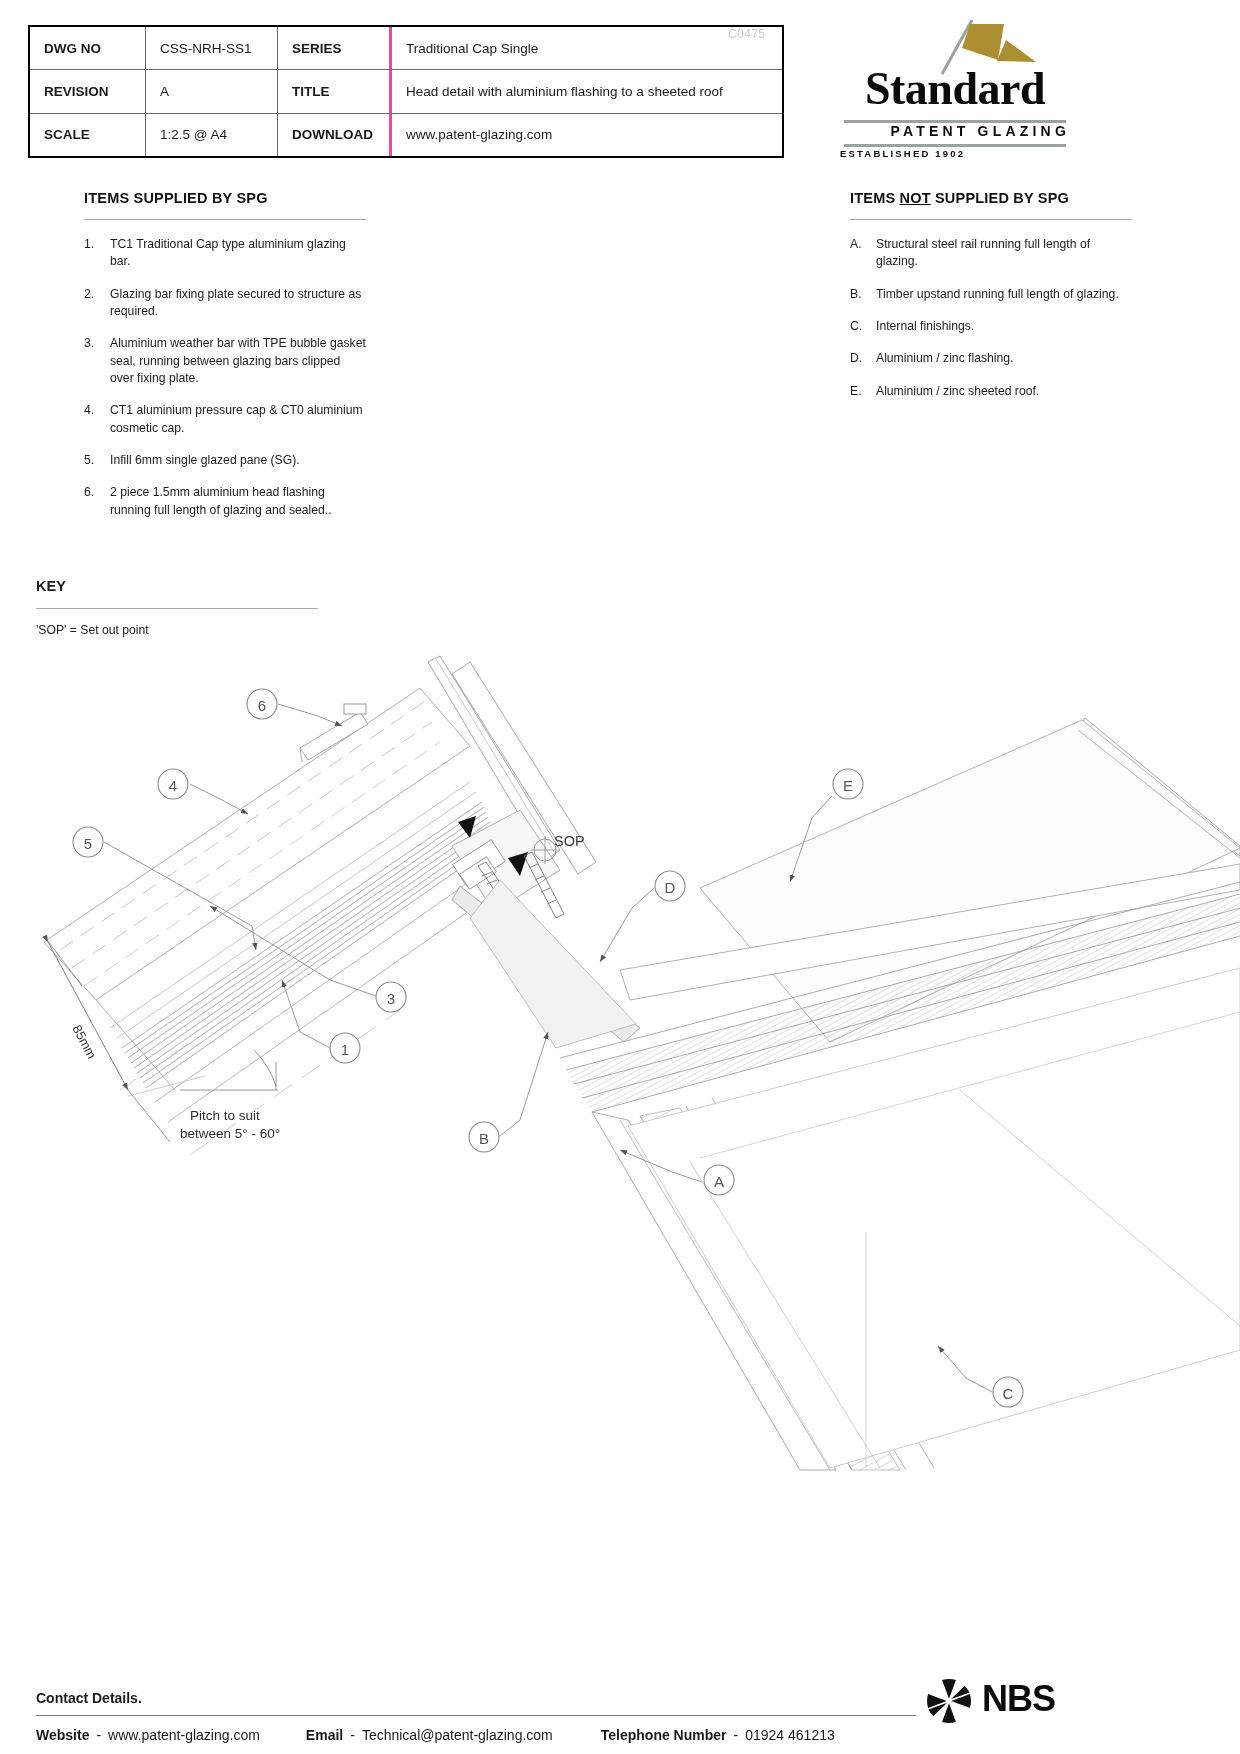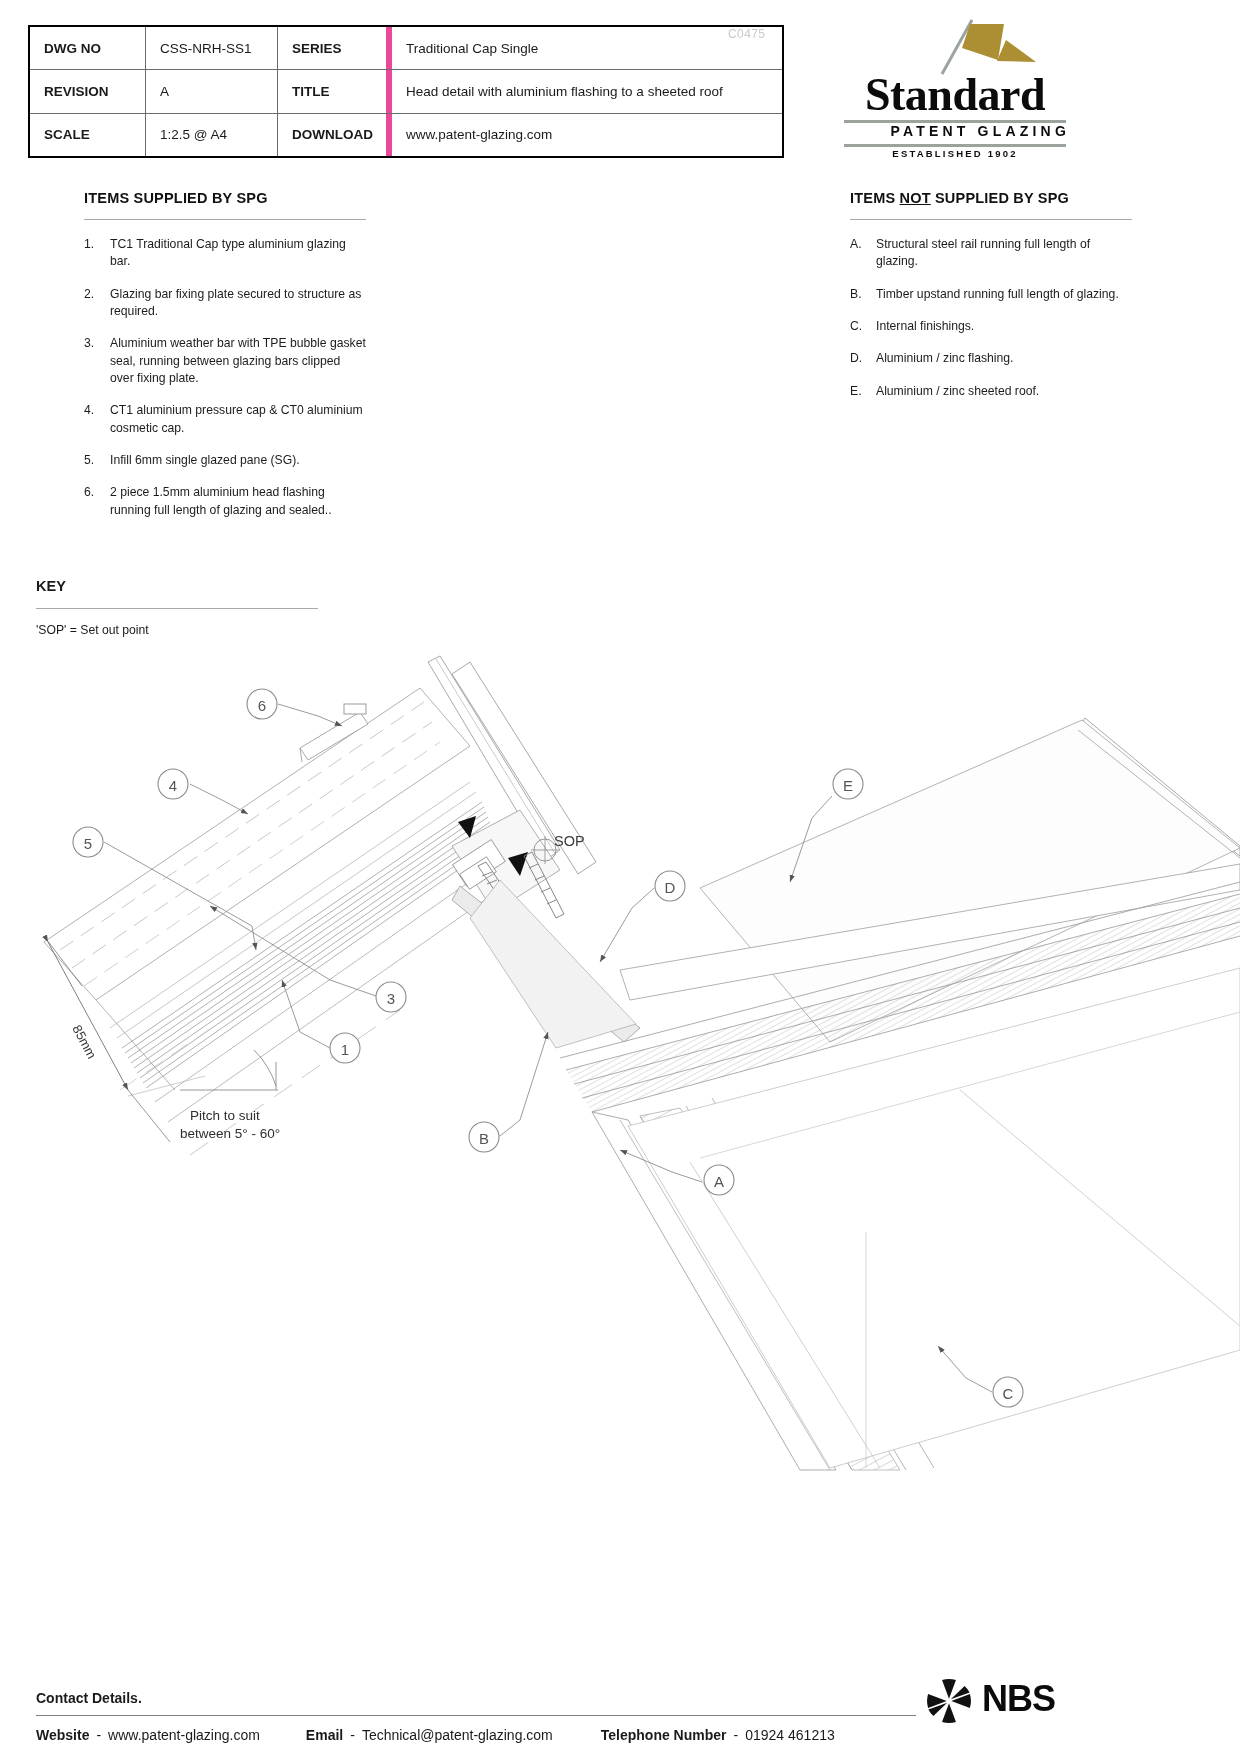--- a/index.html
+++ b/index.html
@@ -8,34 +8,34 @@
   .page{position:absolute;inset:0;width:1240px;height:1754px;overflow:hidden;}
 
   
   .titleblock{position:absolute;left:28px;top:25px;width:756px;height:133px;
               border:2px solid #000;box-sizing:border-box;display:flex;flex-direction:column;}
   .tb-row{display:flex;flex:1;border-bottom:1px solid #6b6b6b;}
   .tb-row:last-child{border-bottom:none;}
   .tb-cell{display:flex;align-items:center;padding:0 14px;box-sizing:border-box;font-size:13.5px;}
   .tb-lab{font-weight:bold;width:116px;flex:none;border-right:1px solid #6b6b6b;}
   .tb-val{width:132px;flex:none;border-right:1px solid #6b6b6b;}
-  .tb-lab2{font-weight:bold;width:114px;flex:none;border-right:6px solid #ec4899;}
+  .tb-lab2{font-weight:bold;width:114px;flex:none;border-right:3px solid #ec4899;}
   .tb-val2{flex:1;}
   .docref{position:absolute;left:728px;top:27px;font-size:12px;color:#c9c9c9;letter-spacing:.4px;}
 
   
   .logo{position:absolute;left:840px;top:20px;width:230px;height:140px;}
-  .logo-word{position:absolute;left:0;top:52px;width:230px;text-align:center;
+  .logo-word{position:absolute;left:0;top:46px;width:230px;text-align:center;
              font-family:"Liberation Serif",serif;font-size:46px;font-weight:bold;
              letter-spacing:-0.5px;line-height:1;color:#0b0b0b;}
   .logo-rule1{position:absolute;left:4px;top:100px;width:222px;height:3px;background:#9aa39c;}
   .logo-sub{position:absolute;left:0;top:103px;width:230px;text-align:right;
             font-size:14px;font-weight:bold;letter-spacing:4.2px;color:#0b0b0b;}
   .logo-rule2{position:absolute;left:4px;top:124px;width:222px;height:3px;background:#9aa39c;}
-  .logo-est{position:absolute;left:0;top:128px;width:230px;text-align:center;
+  .logo-est{position:absolute;left:0;top:128px;width:230px;text-align:left;
             font-size:9.5px;font-weight:bold;letter-spacing:2.2px;color:#0b0b0b;}
   .logo-flag{position:absolute;left:88px;top:-2px;width:120px;height:58px;}
 
   
   .sec{position:absolute;margin-left:48px;}
   .sec-title{font-size:14.5px;font-weight:bold;letter-spacing:.2px;color:#111;}
   .sec-rule{height:1px;background:#a9a9a9;margin-top:13px;}
   .sec-list{margin-top:16px;}
   .li{display:flex;margin-bottom:15px;font-size:12.2px;line-height:1.42;color:#1c1c1c;}
   .li-n{width:26px;flex:none;}

